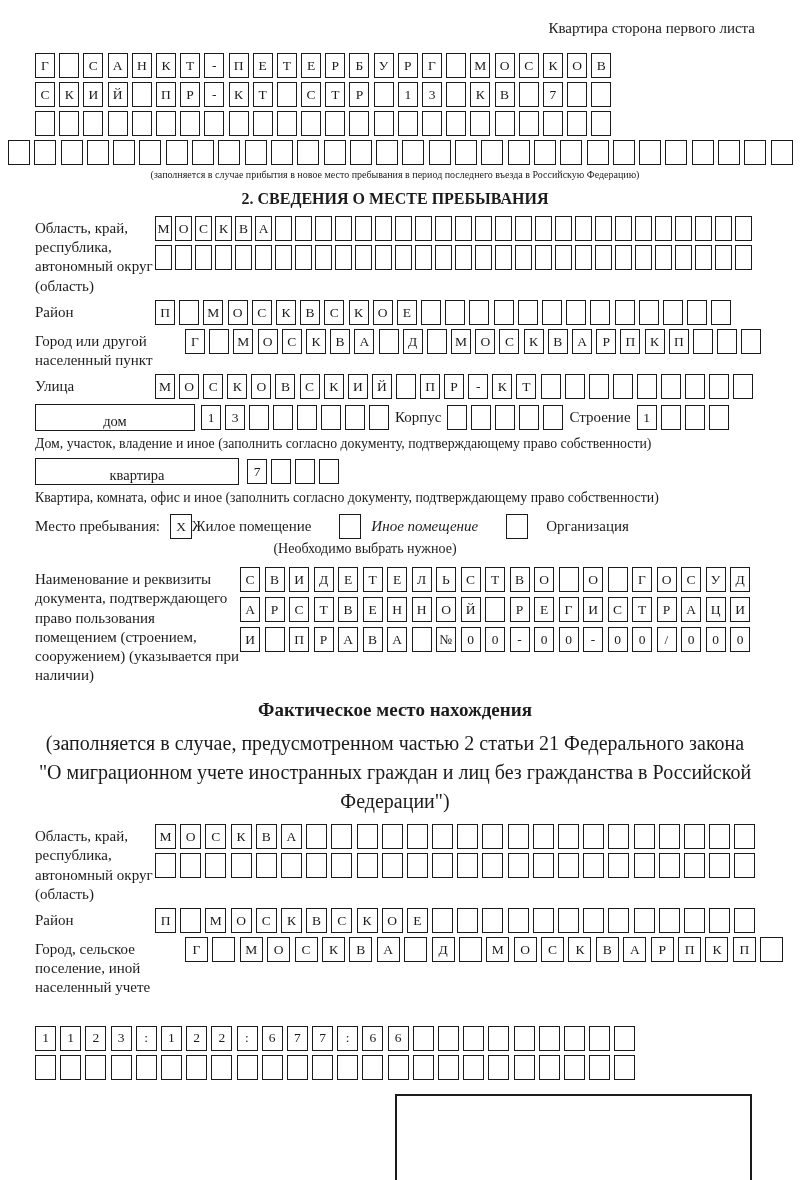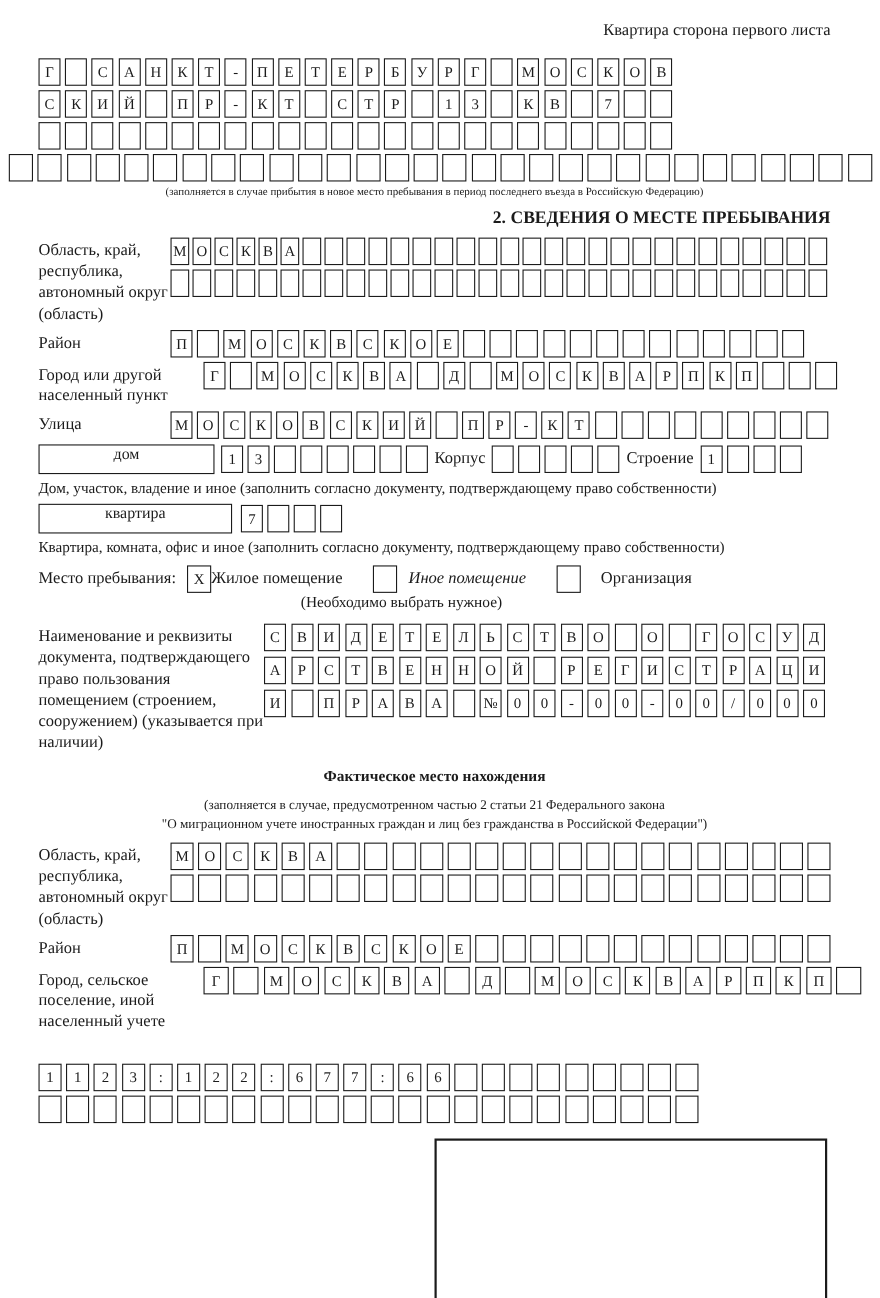--- a/index.html
+++ b/index.html
@@ -31,36 +31,36 @@
   .r30 { gap:3px; }    .r30 .cell { width:17px; }
   .r25 { gap:4.1px; }  .r25 .cell { width:20px; }
   .r21 { gap:4.5px; }  .r21 .cell { width:20px; }
   .r22 { gap:4.4px; }  .r22 .cell { width:23px; }
   .r24w { gap:4.2px; } .r24w .cell { width:21px; }
   .rfull { gap:4.3px; margin:4px 0 2px -27px; width:782px; } .rfull .cell { width:22px; }
 
   .caption { font-size:10px; text-align:center; margin:4px 0 10px 0; }
   .caption-left { font-size:13.8px; margin:4px 0 6px 0; }
 
-  .sec-title { text-align:right; font-weight:bold; font-size:16px; margin:6px 0 8px 0; }
+  .sec-title { text-align:center; font-weight:bold; font-size:16px; margin:6px 0 8px 0; }
 
   .inline-row { display:flex; align-items:center; margin:5px 0; }
   .widebox {
     flex:none; height:27px; border:1.6px solid #1b1b1b;
-    display:flex; align-items:flex-start; justify-content:center; font-size:14.5px;
+    display:flex; align-items:flex-end; justify-content:center; font-size:14.5px;
   }
   .gapcells { display:flex; gap:4px; }
   .gapcells .cell { width:20px; }
 
   .cb-row { display:flex; align-items:center; margin:8px 0 2px 0; }
   .cb { width:22px; }
   .cb-note { text-align:center; font-size:14px; margin:2px 0 10px -60px; }
 
-  .fact-title { text-align:center; font-weight:bold; font-size:14px; margin:14px 0 8px 0; }
-  .fact-note { text-align:center; font-size:12px; line-height:1.45; margin-bottom:8px; }
+  .fact-title { text-align:center; font-weight:bold; font-size:19px; margin:14px 0 8px 0; }
+  .fact-note { text-align:center; font-size:20px; line-height:1.45; margin-bottom:8px; }
 
   .stamp-wrap { margin-top:14px; }
   .stamp-box {
     margin-left:360px; width:357px; height:175px;
     border:2px solid #1b1b1b; background:#fff;
   }
   .mb4 { margin-bottom:4px; }
 </style>
 </head>
 <body>
@@ -380,21 +380,21 @@
     <div class="boxrow gapcells">
         <span class="cell">1</span>
         <span class="cell"></span>
         <span class="cell"></span>
         <span class="cell"></span>
       </div>
   </div>
   <div class="caption-left">Дом, участок, владение и иное (заполнить согласно документу, подтверждающему право собственности)</div>
 
   <div class="inline-row" style="gap:8px;">
-    <div class="widebox" style="width:176px;">
+    <div class="widebox" style="width:204px;">
       <span>квартира</span>
     </div>
     <div class="boxrow gapcells">
         <span class="cell">7</span>
         <span class="cell"></span>
         <span class="cell"></span>
         <span class="cell"></span>
       </div>
   </div>
   <div class="caption-left">Квартира, комната, офис и иное (заполнить согласно документу, подтверждающему право собственности)</div>

